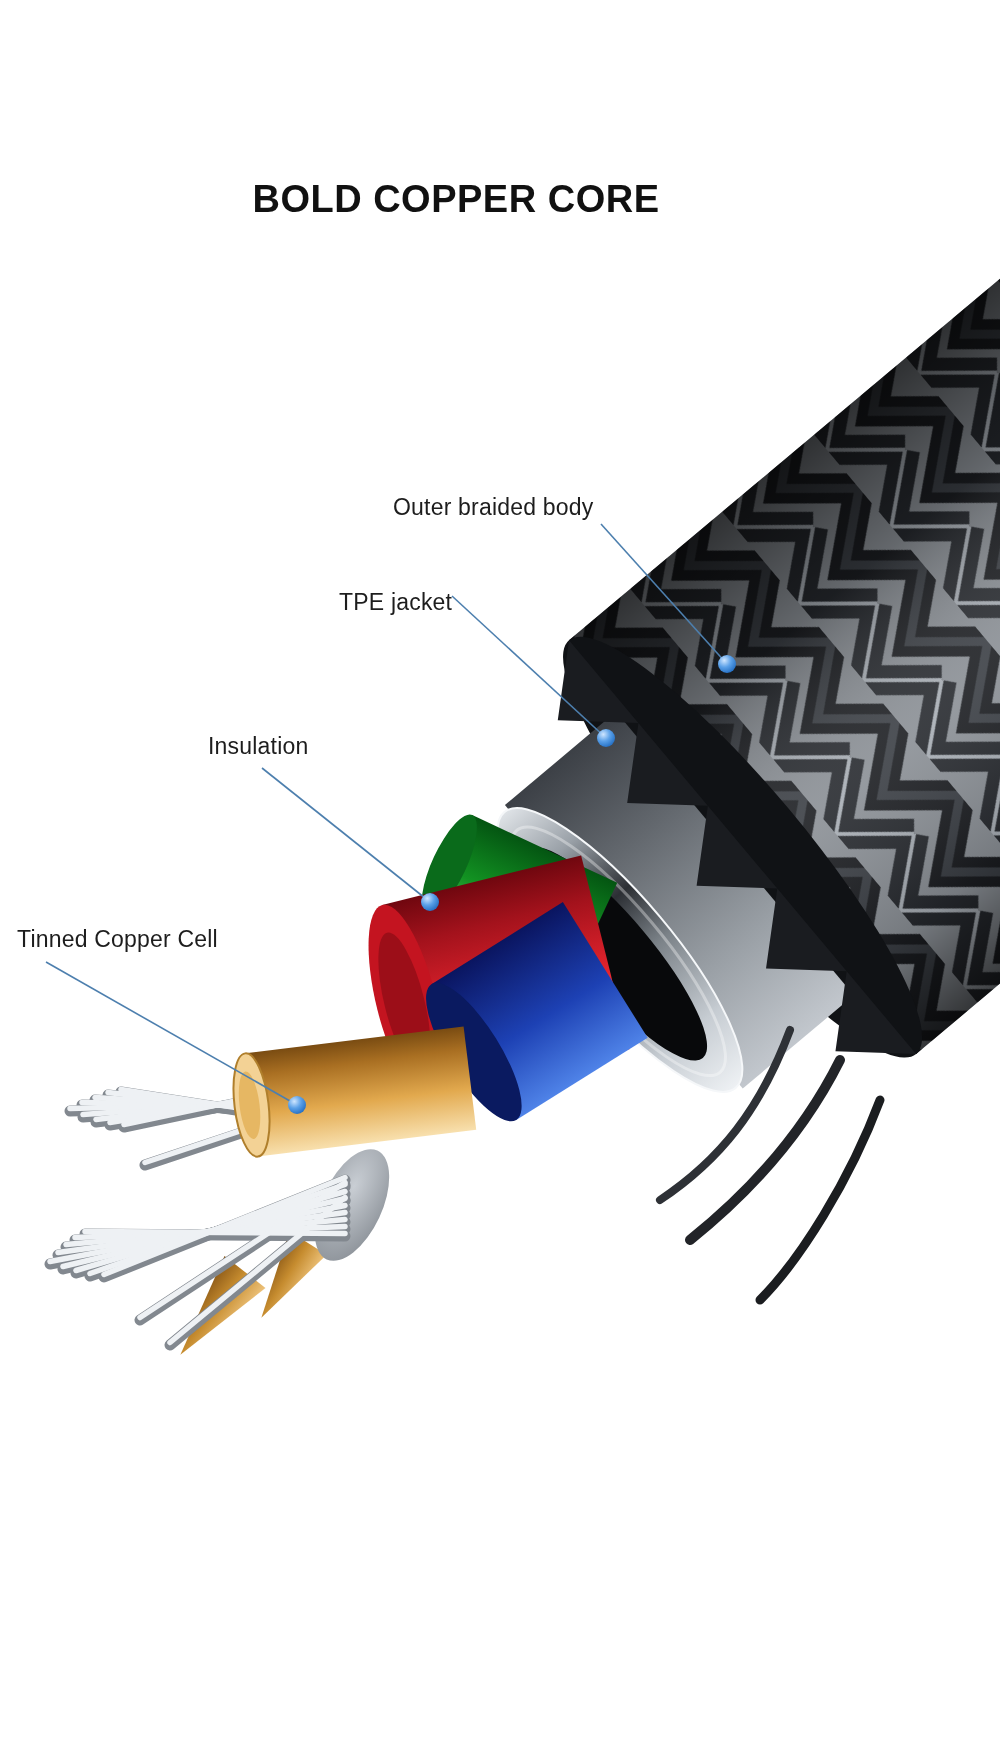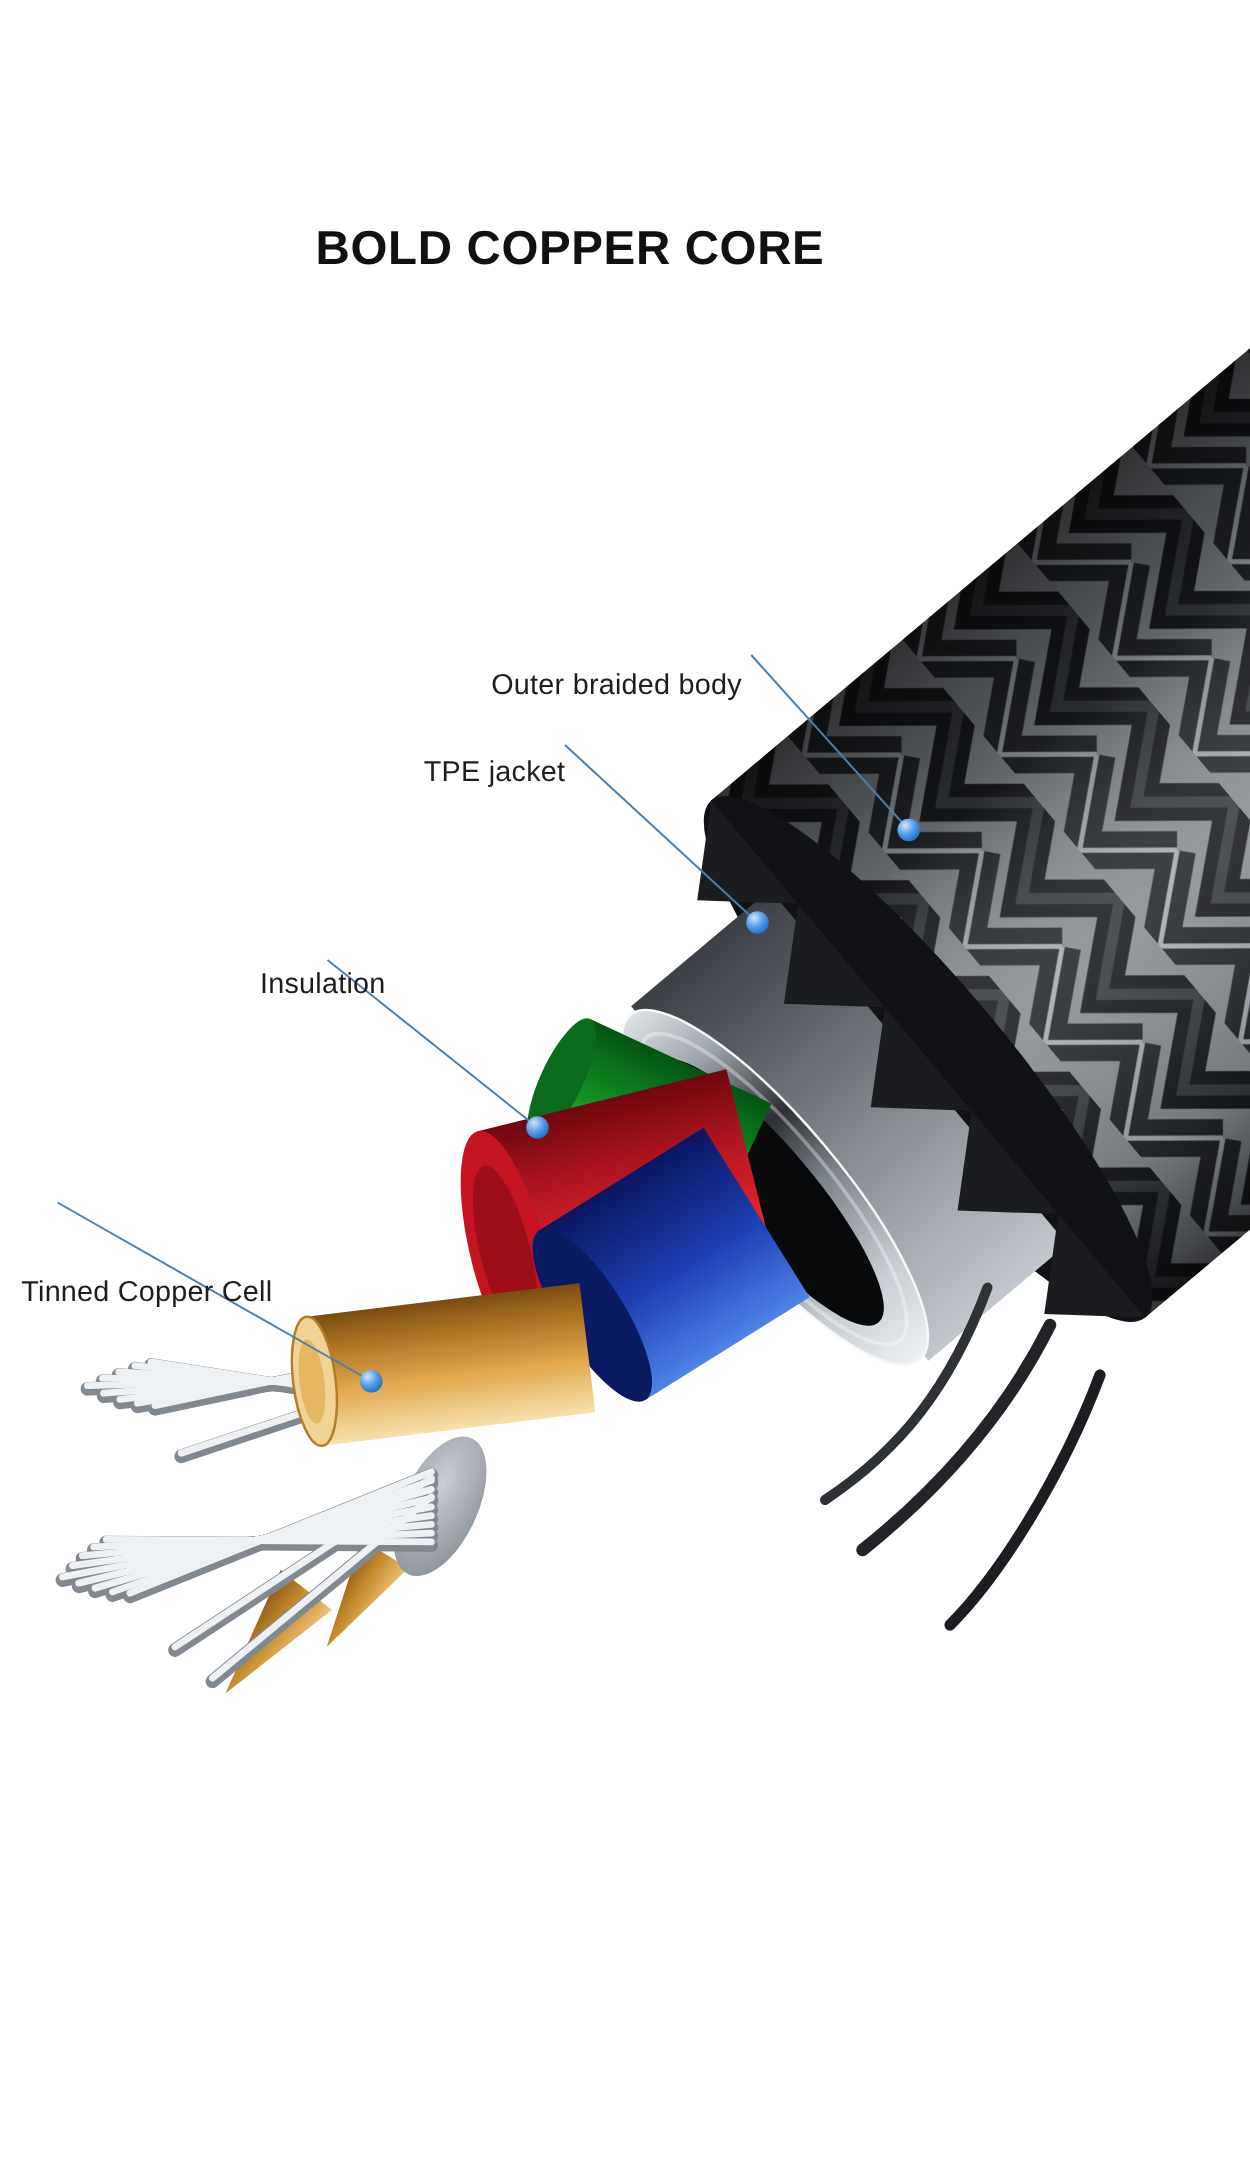--- a/index.html
+++ b/index.html
@@ -14,26 +14,25 @@
     position:absolute;left:0;top:180px;width:912px;text-align:center;
     color:#111111;
   }
   .title-line{
     font-size:38px;font-weight:800;letter-spacing:0.5px;line-height:1.0;
     margin:0 0 24px 0;
   }
   .callout-label{
     position:absolute;font-size:23px;color:#1d1d1d;white-space:nowrap;
     letter-spacing:0.2px;
-    margin-top:40px;
   }
   #lbl-braid{left:393px;top:494px;}
-  #lbl-jacket{left:339px;top:564px;}
+  #lbl-jacket{left:339px;top:589px;}
   #lbl-insulation{left:208px;top:733px;}
-  #lbl-tinned{left:17px;top:980px;}
+  #lbl-tinned{left:17px;top:926px;}
 </style>
 </head>
 <body>
 
 <div class="stage">
 
   <svg class="art" viewBox="0 0 1000 1742" aria-hidden="true">
     <defs>
       <pattern id="braidPat" width="120" height="100" patternUnits="userSpaceOnUse">
         <rect width="120" height="100" fill="#8a8f95"></rect>

